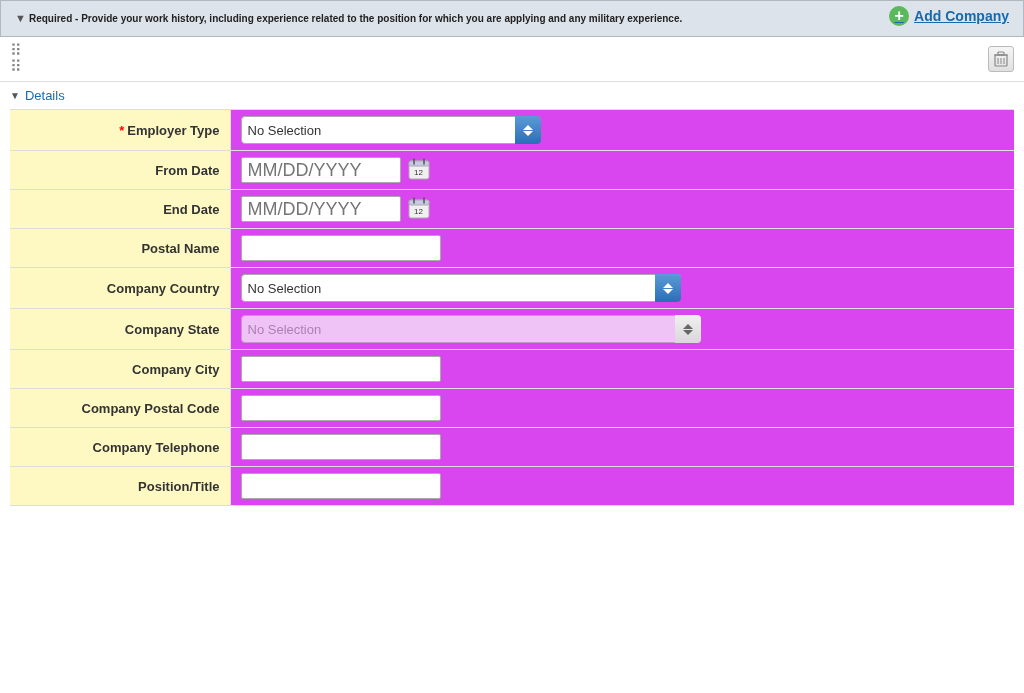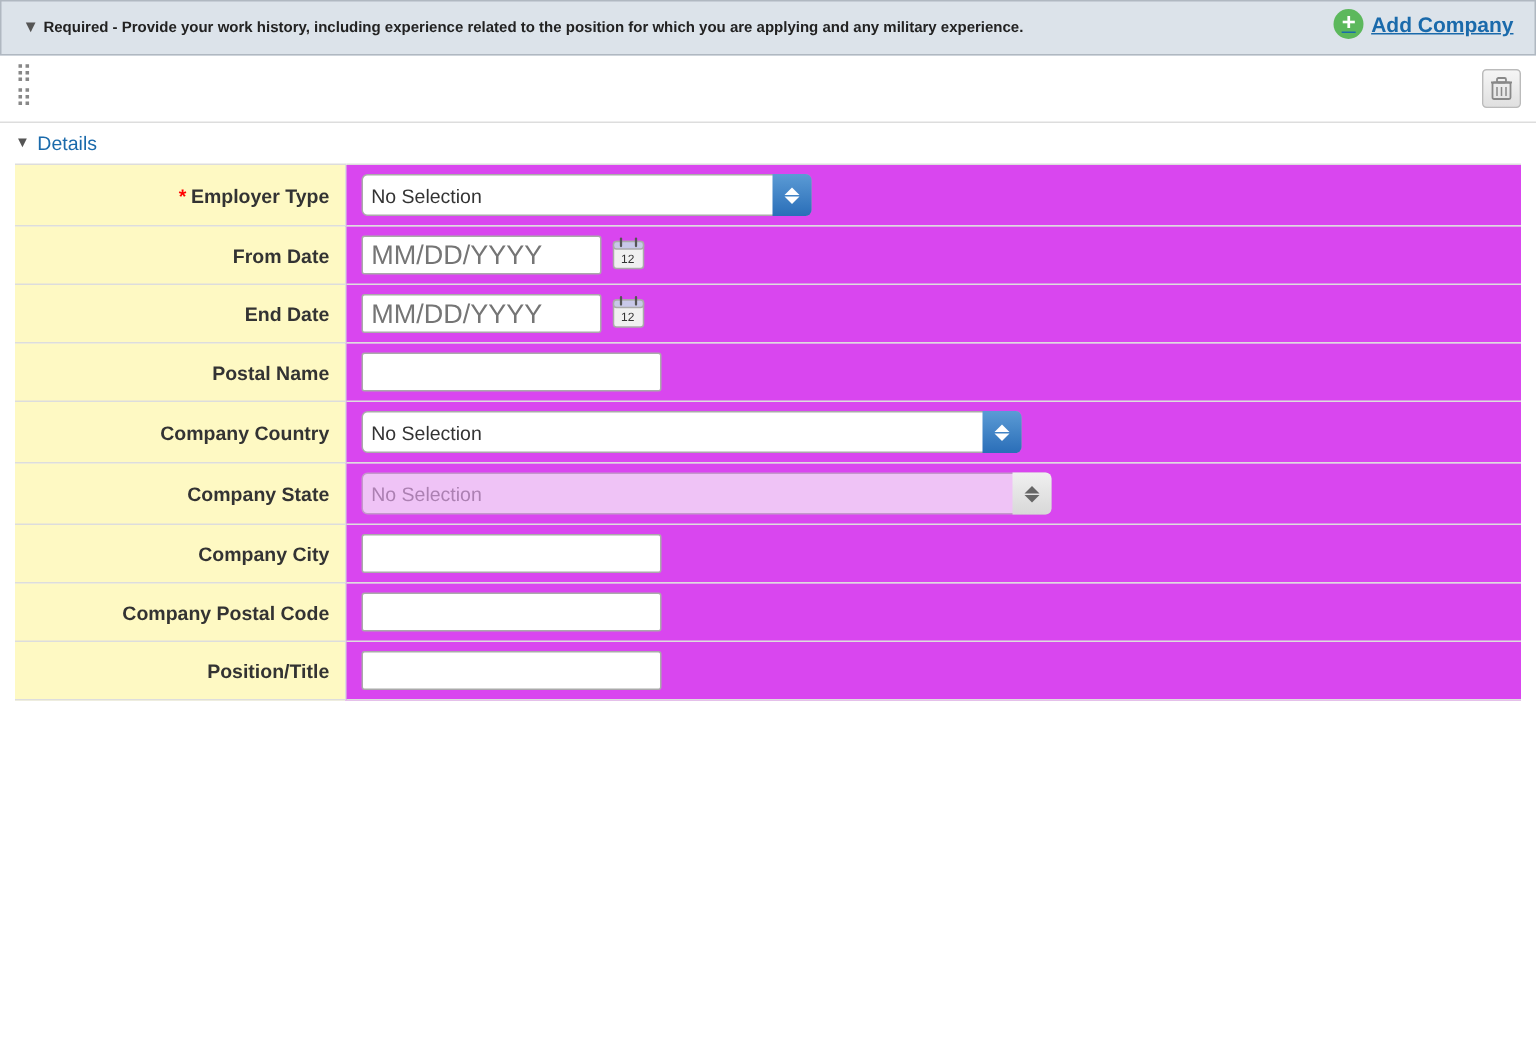--- a/index.html
+++ b/index.html
@@ -419,20 +419,26 @@
         </td>
       </tr>
 
       <tr>
         <td class="label-cell">Company Postal Code</td>
         <td class="input-cell">
           <input type="text" class="text-input" value="" style="">
         </td>
       </tr>
 
+      <tr>
+        <td class="label-cell">Company Telephone</td>
+        <td class="input-cell">
+          <input type="text" class="text-input" value="" style="">
+        </td>
+      </tr>
 
       <tr>
         <td class="label-cell">Position/Title</td>
         <td class="input-cell">
           <input type="text" class="text-input" value="" style="">
         </td>
       </tr>
     </tbody>
       </table>
   </div>

